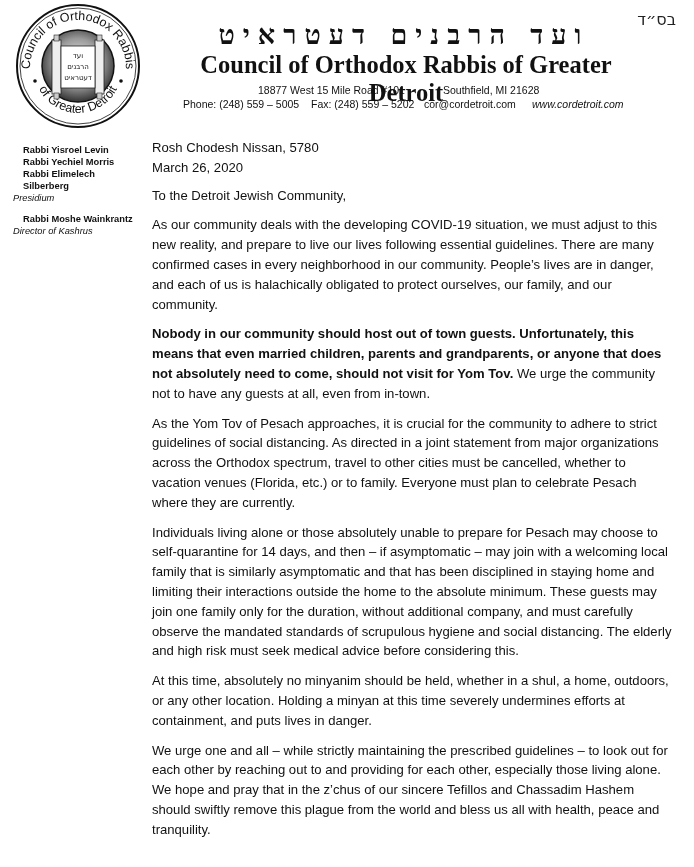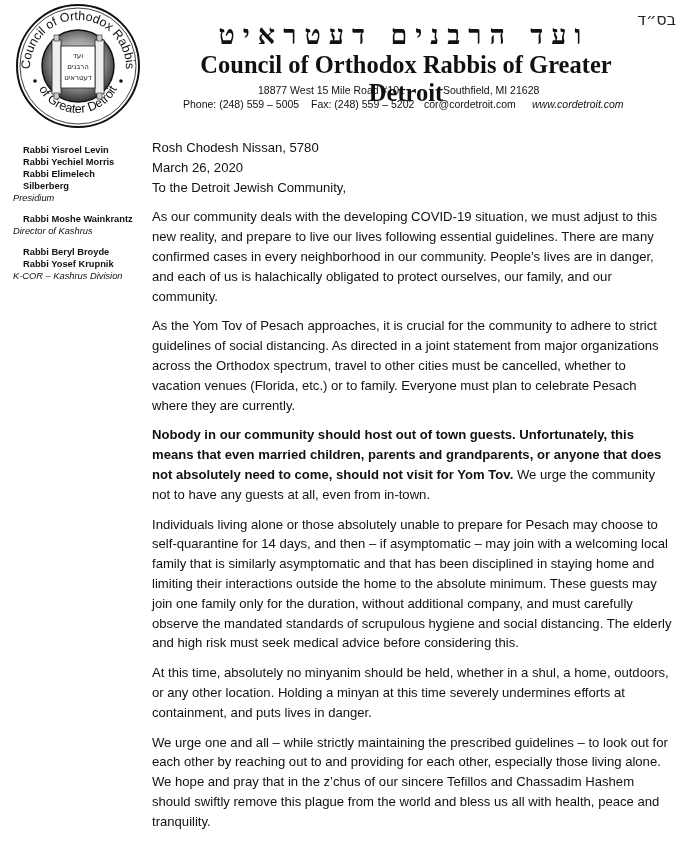--- a/index.html
+++ b/index.html
@@ -9,21 +9,21 @@
   .heb-title { position:absolute; left:172px; top:20px; width:464px; text-align:center; font-family:"DejaVu Serif", serif; font-weight:bold; font-size:27px; letter-spacing:8px; direction:rtl; color:#111; line-height:30px; }
   .org-title { position:absolute; left:168px; top:51px; width:476px; text-align:center; font-family:"Liberation Serif", serif; font-weight:bold; font-size:24.5px; color:#111; line-height:28px; }
   .addr { position:absolute; top:84px; font-size:10.5px; color:#111; white-space:nowrap; }
   .contact { position:absolute; top:98px; font-size:10.5px; color:#111; white-space:nowrap;margin-left:8px; }
   .sidebar { position:absolute; left:13px; top:144px; width:130px; font-size:9.3px; line-height:12px; }
   .sidebar .name { font-weight:bold;padding-left:10px; }
   .sidebar .title { font-style:italic; }
   .sidebar .group { margin-bottom:9px; }
   .letter { position:absolute; left:152px; top:138px; width:520px; font-size:13.1px; line-height:19.8px; color:#111; }
   .letter p { margin:0 0 10px 0; }
-  .letter .date-block { margin-bottom:0; }
+  .letter .date-block { margin-bottom:8px; }
   .letter b { font-weight:bold; }
 </style>
 </head>
 <body>
 
 <div class="logo">
   <svg width="140" height="128" viewBox="0 0 140 128">
     <defs>
       <radialGradient id="g1" cx="50%" cy="45%" r="55%">
         <stop offset="0%" stop-color="#f4f4f4"></stop>
@@ -72,32 +72,27 @@
   <div class="group">
     <div class="name">Rabbi Yisroel Levin</div>
     <div class="name">Rabbi Yechiel Morris</div>
     <div class="name">Rabbi Elimelech Silberberg</div>
     <div class="title">Presidium</div>
   </div>
   <div class="group">
     <div class="name">Rabbi Moshe Wainkrantz</div>
     <div class="title">Director of Kashrus</div>
   </div>
-  <div class="group">
-    <div class="name">Rabbi Beryl Broyde</div>
-    <div class="name">Rabbi Yosef Krupnik</div>
-    <div class="title">K-COR – Kashrus Division</div>
-  </div>
 </div>
 
 <div class="letter">
   <div class="date-block">
     <div>Rosh Chodesh Nissan, 5780</div>
     <div>March 26, 2020</div>
   </div>
   <p>To the Detroit Jewish Community,</p>
   <p>As our community deals with the developing COVID-19 situation, we must adjust to this new reality, and prepare to live our lives following essential guidelines. There are many confirmed cases in every neighborhood in our community. People’s lives are in danger, and each of us is halachically obligated to protect ourselves, our family, and our community.</p>
+  <p><b>Nobody in our community should host out of town guests. Unfortunately, this means that even married children, parents and grandparents, or anyone that does not absolutely need to come, should not visit for Yom Tov.</b><span> We urge the community not to have any guests at all, even from in-town.</span></p>
   <p>As the Yom Tov of Pesach approaches, it is crucial for the community to adhere to strict guidelines of social distancing. As directed in a joint statement from major organizations across the Orthodox spectrum, travel to other cities must be cancelled, whether to vacation venues (Florida, etc.) or to family. Everyone must plan to celebrate Pesach where they are currently.</p>
-  <p><b>Nobody in our community should host out of town guests. Unfortunately, this means that even married children, parents and grandparents, or anyone that does not absolutely need to come, should not visit for Yom Tov.</b><span> We urge the community not to have any guests at all, even from in-town.</span></p>
   <p>Individuals living alone or those absolutely unable to prepare for Pesach may choose to self-quarantine for 14 days, and then – if asymptomatic – may join with a welcoming local family that is similarly asymptomatic and that has been disciplined in staying home and limiting their interactions outside the home to the absolute minimum. These guests may join one family only for the duration, without additional company, and must carefully observe the mandated standards of scrupulous hygiene and social distancing. The elderly and high risk must seek medical advice before considering this.</p>
   <p>At this time, absolutely no minyanim should be held, whether in a shul, a home, outdoors, or any other location. Holding a minyan at this time severely undermines efforts at containment, and puts lives in danger.</p>
   <p>We urge one and all – while strictly maintaining the prescribed guidelines – to look out for each other by reaching out to and providing for each other, especially those living alone. We hope and pray that in the z’chus of our sincere Tefillos and Chassadim Hashem should swiftly remove this plague from the world and bless us all with health, peace and tranquility.</p>
 </div>
 
 </body></html>

